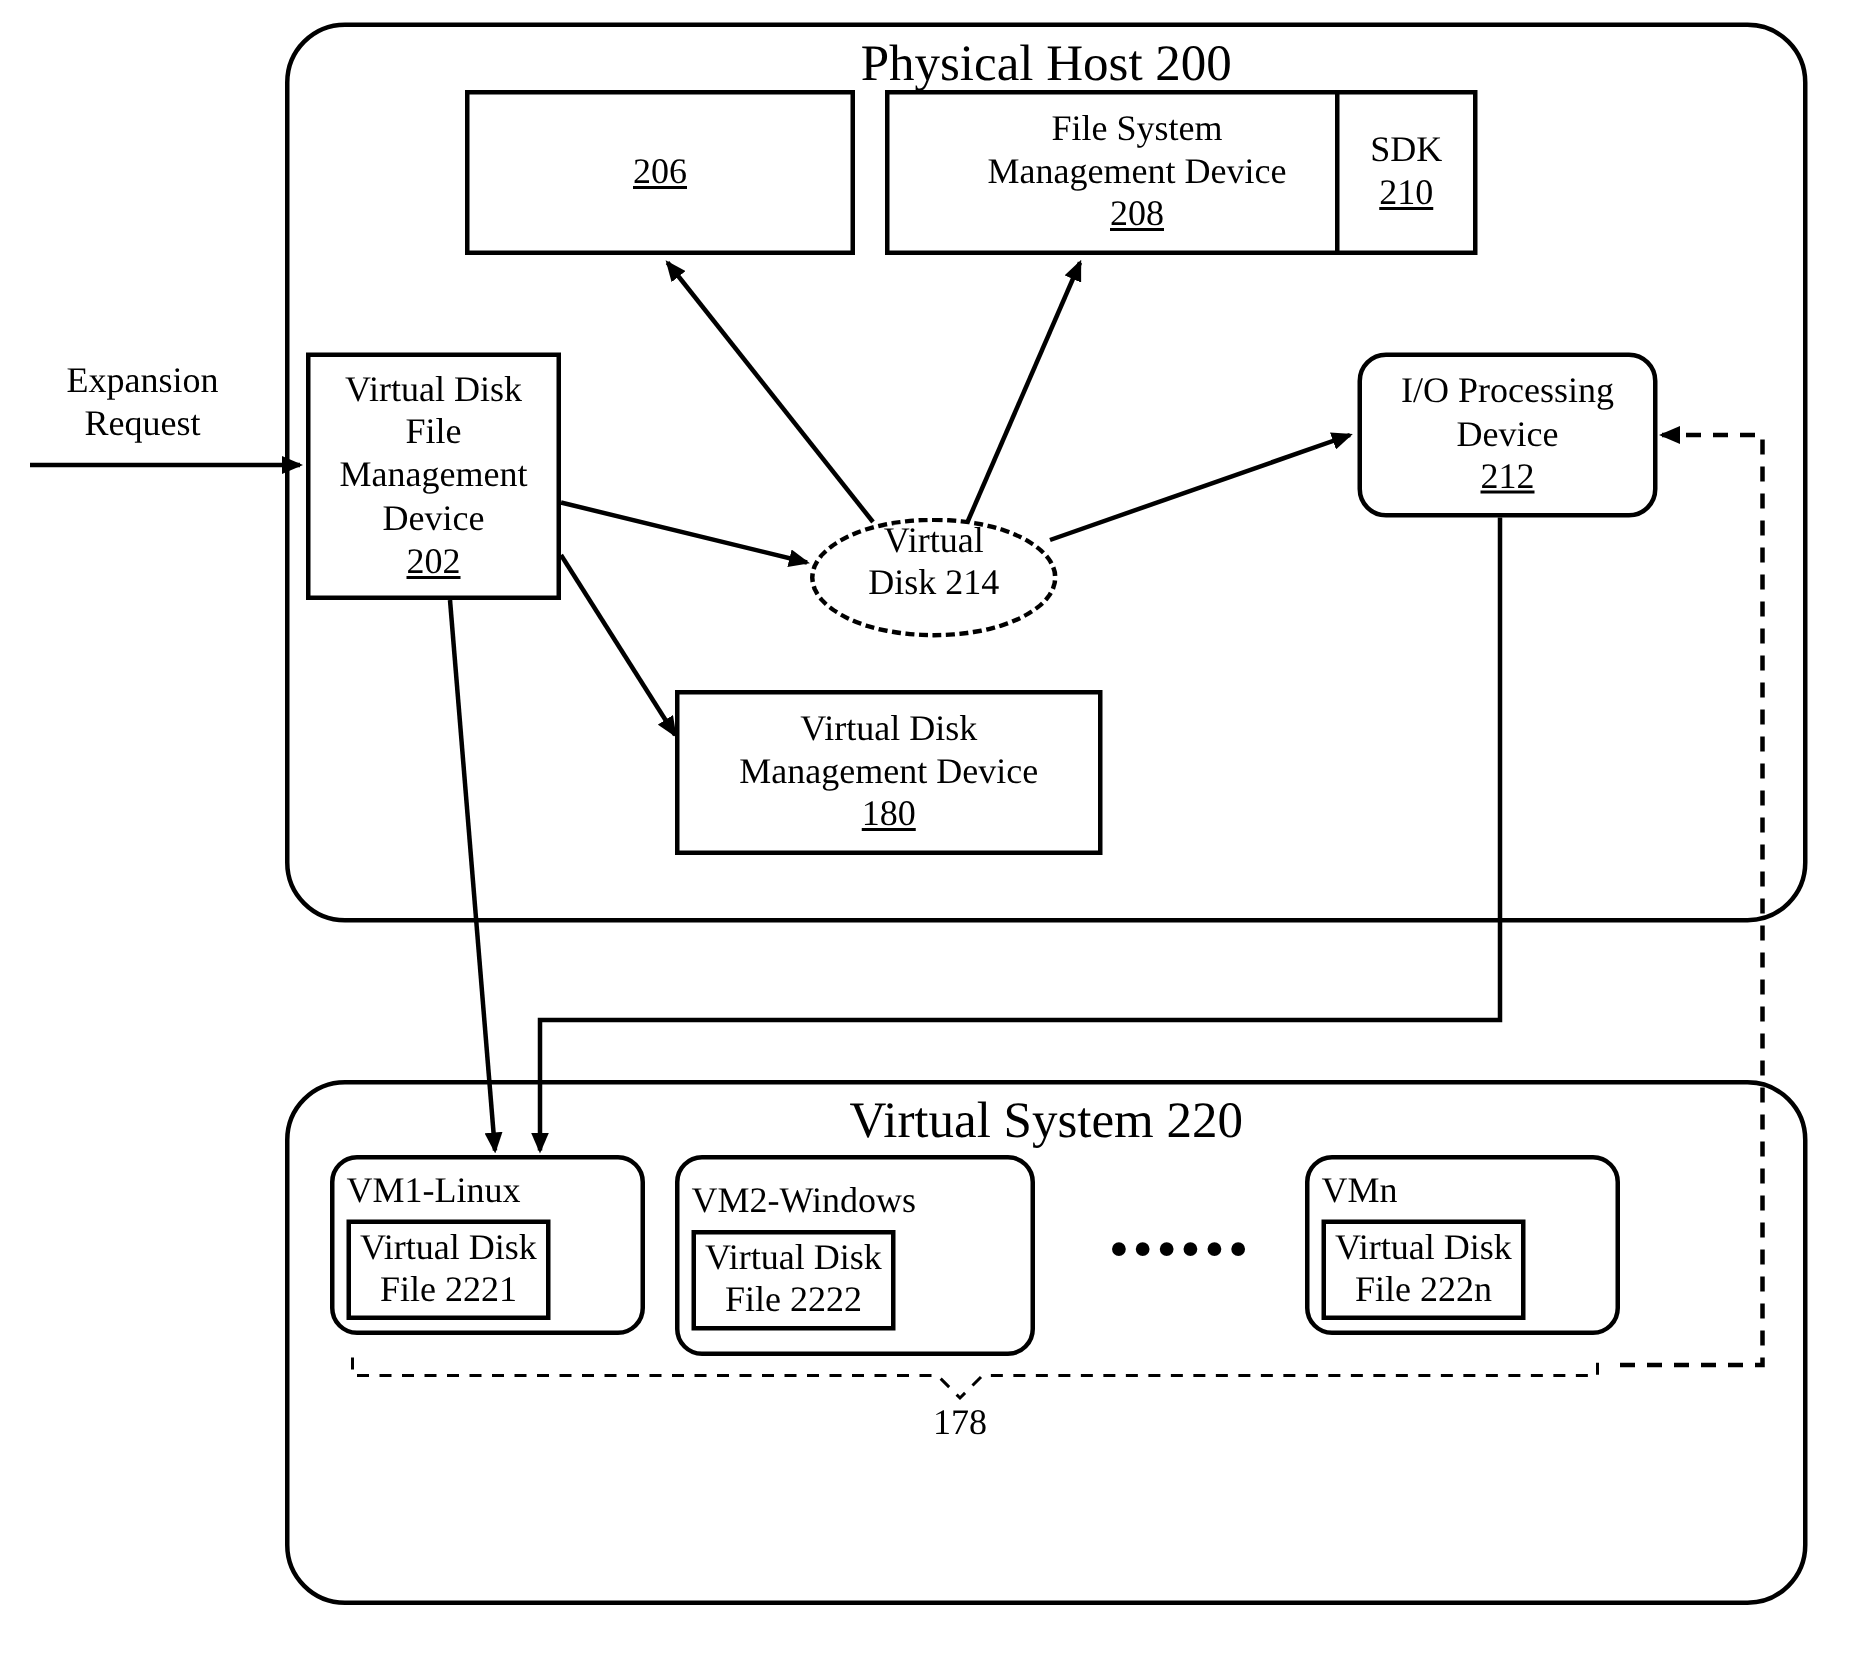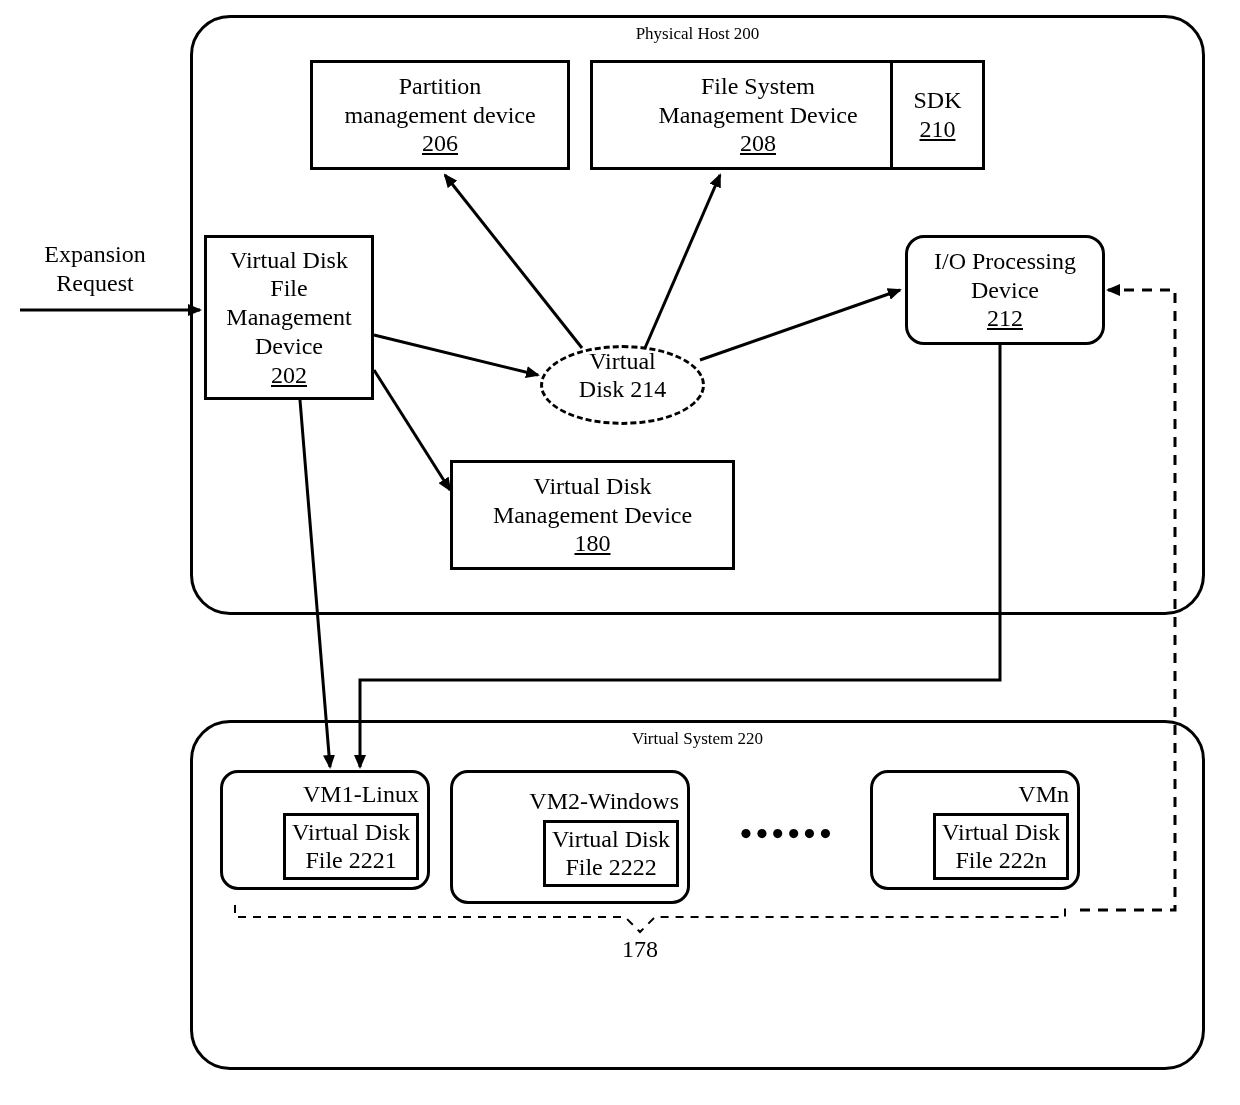--- a/index.html
+++ b/index.html
@@ -30,21 +30,21 @@
     background: #fff;
   }
   .rbox {
     position: absolute;
     border: 3px solid #000;
     border-radius: 18px;
     text-align: center;
     display: flex;
     flex-direction: column;
     justify-content: center;
-    align-items: flex-end;
+    align-items: flex-start;
     line-height: 1.2;
     background: #fff;
   }
   .inner {
     border: 3px solid #000;
     text-align: center;
     display: flex;
     flex-direction: column;
     justify-content: center;
     align-items: center;
@@ -64,21 +64,21 @@
     text-align: center;
     display: flex;
     flex-direction: column;
     align-items: center;
     line-height: 1.15;
   }
   .title {
     position: absolute;
     left: 0; right: 0;
     text-align: center;
-    font-size: 17px;
+    font-size: 34px;
   }
   svg.arrows {
     position: absolute;
     inset: 0;
     width: 1240px;
     height: 1105px;
     pointer-events: none;
   }
   .dots {
     position: absolute;
@@ -93,21 +93,20 @@
 
 <div class="label" style="left:10px; top:240px; width:170px;">
   <span>Expansion<br>Request</span>
 </div>
 
 <div class="container" style="left:190px; top:15px; width:1015px; height:600px;">
   <div class="title" style="top:6px;">Physical Host 200</div>
 </div>
 
 <div class="box" style="left:310px; top:60px; width:260px; height:110px;">
-  <span>Partition<br>management device</span>
   <span class="underline">206</span>
 </div>
 
 <div class="box" style="left:590px; top:60px; width:336px; height:110px;">
   <span>File System<br>Management Device</span>
   <span class="underline">208</span>
 </div>
 
 <div class="box" style="left:890px; top:60px; width:95px; height:110px;">
   <span>SDK</span>

